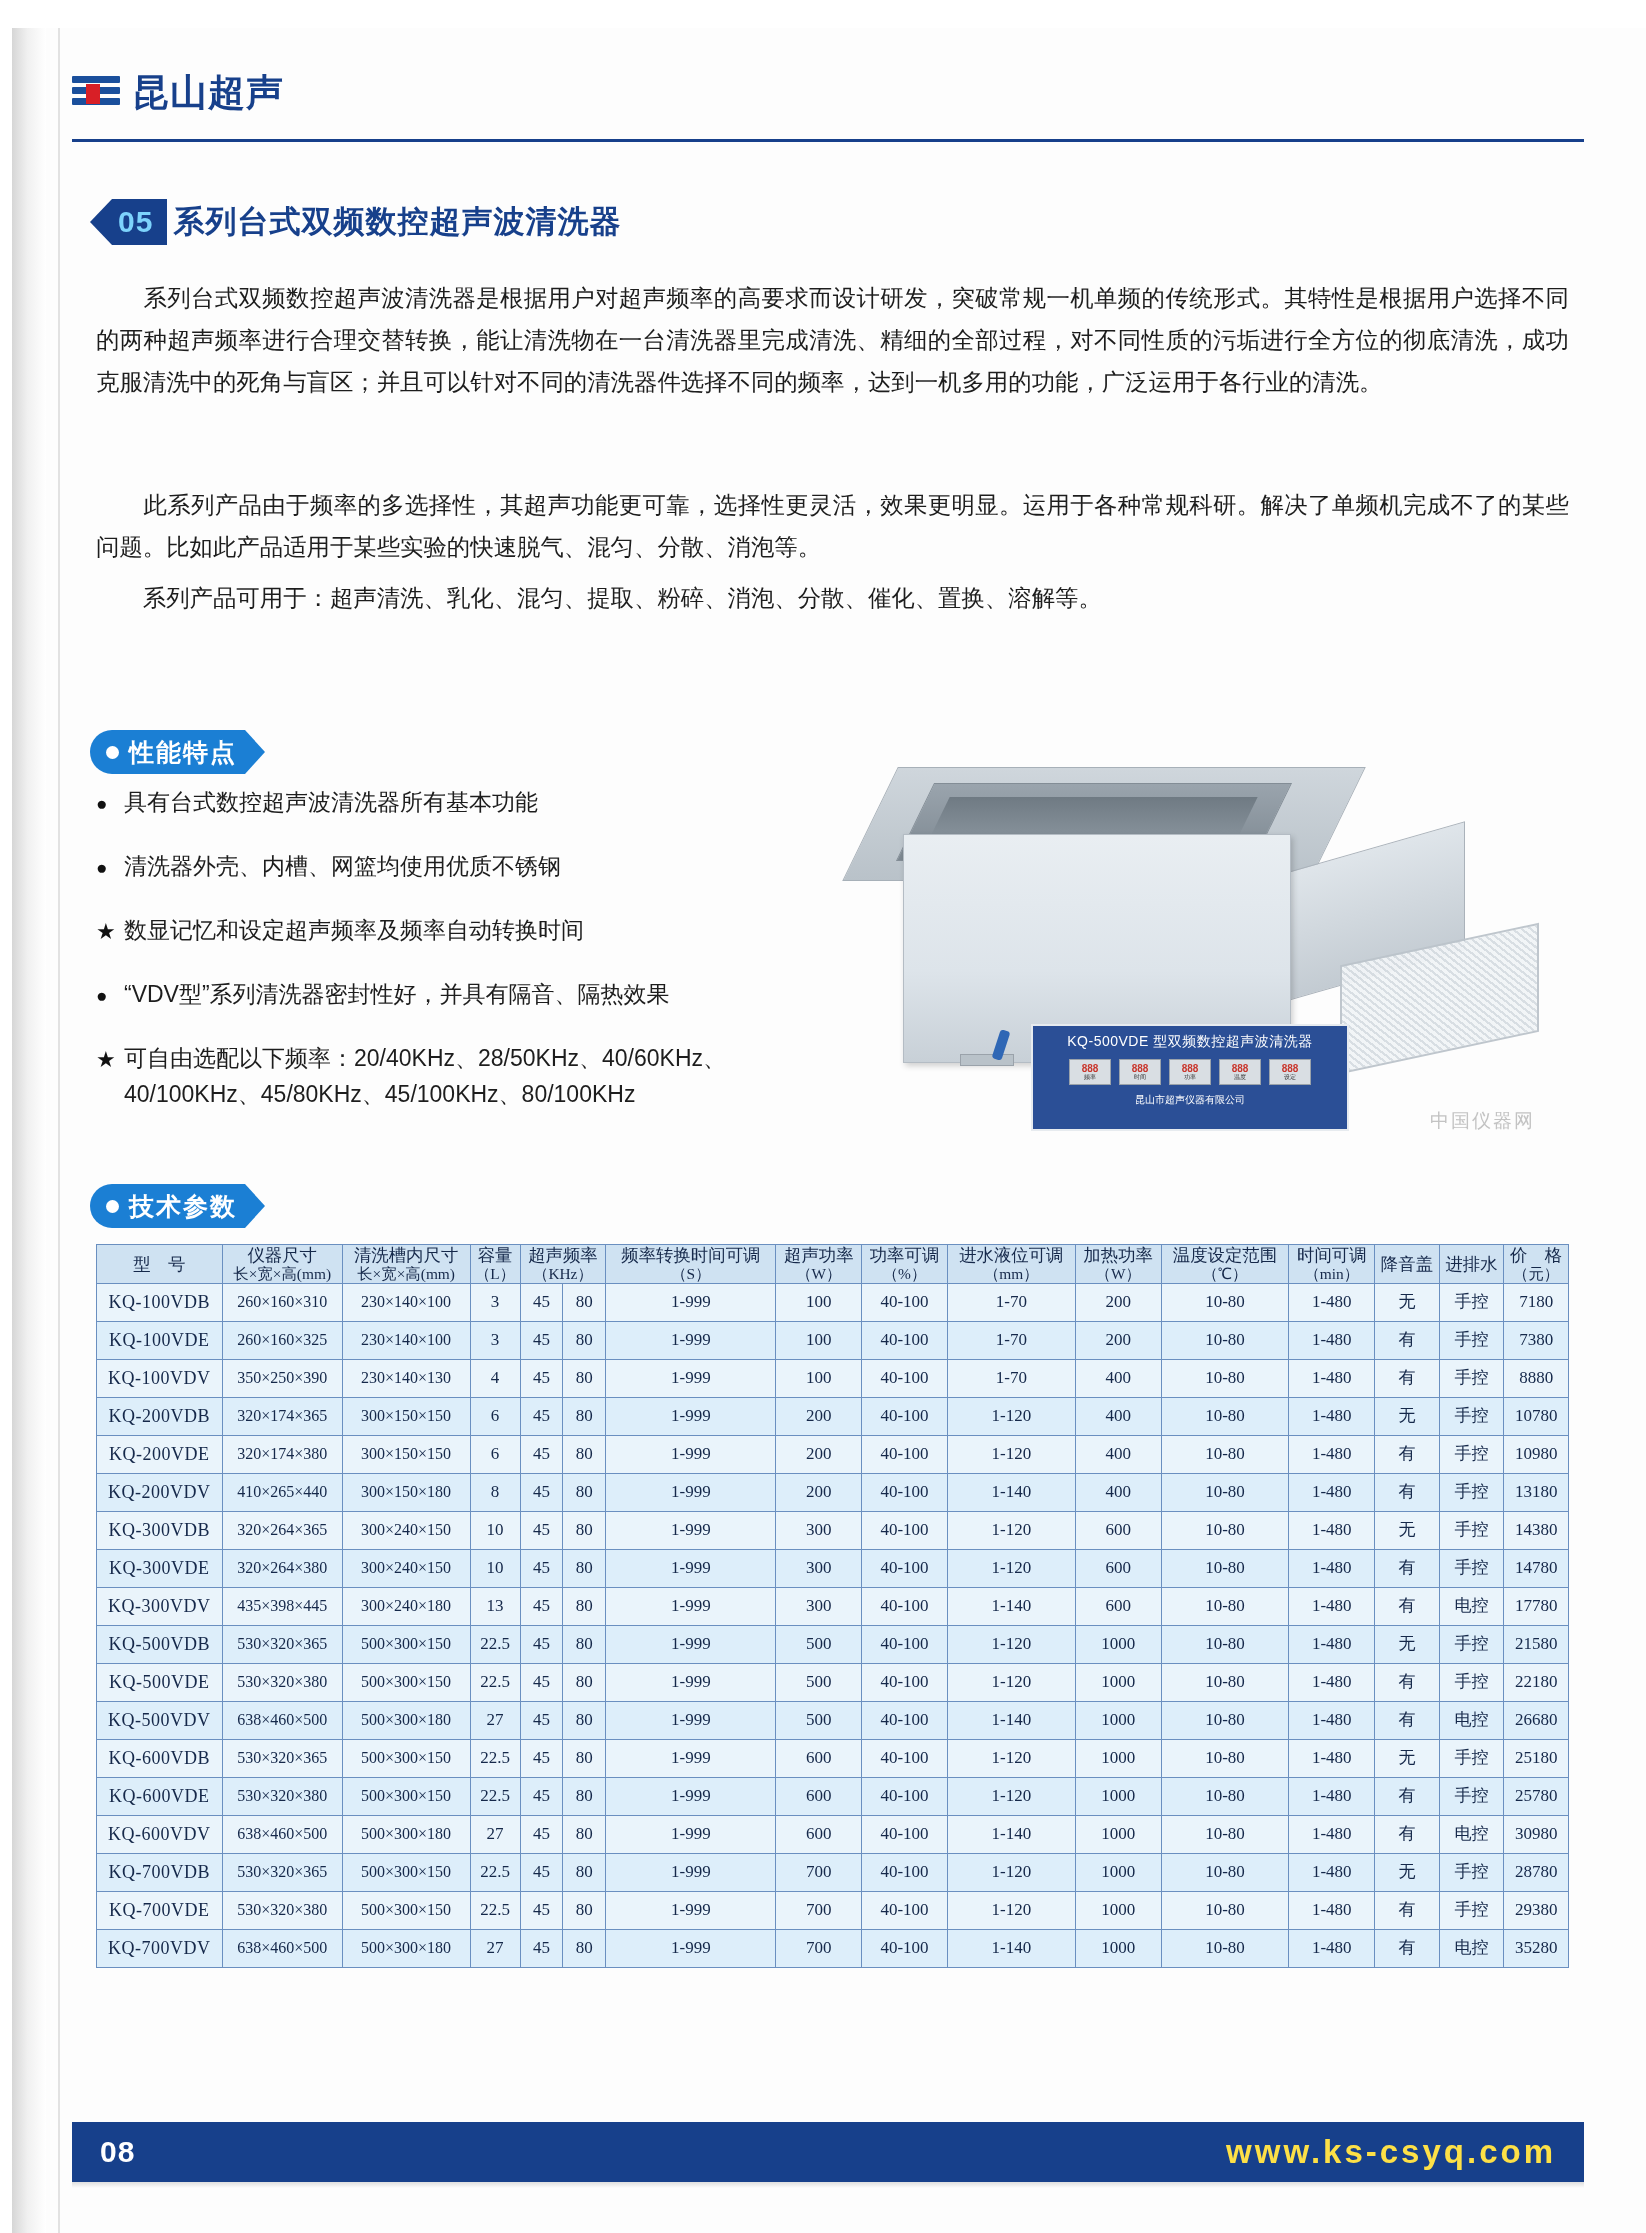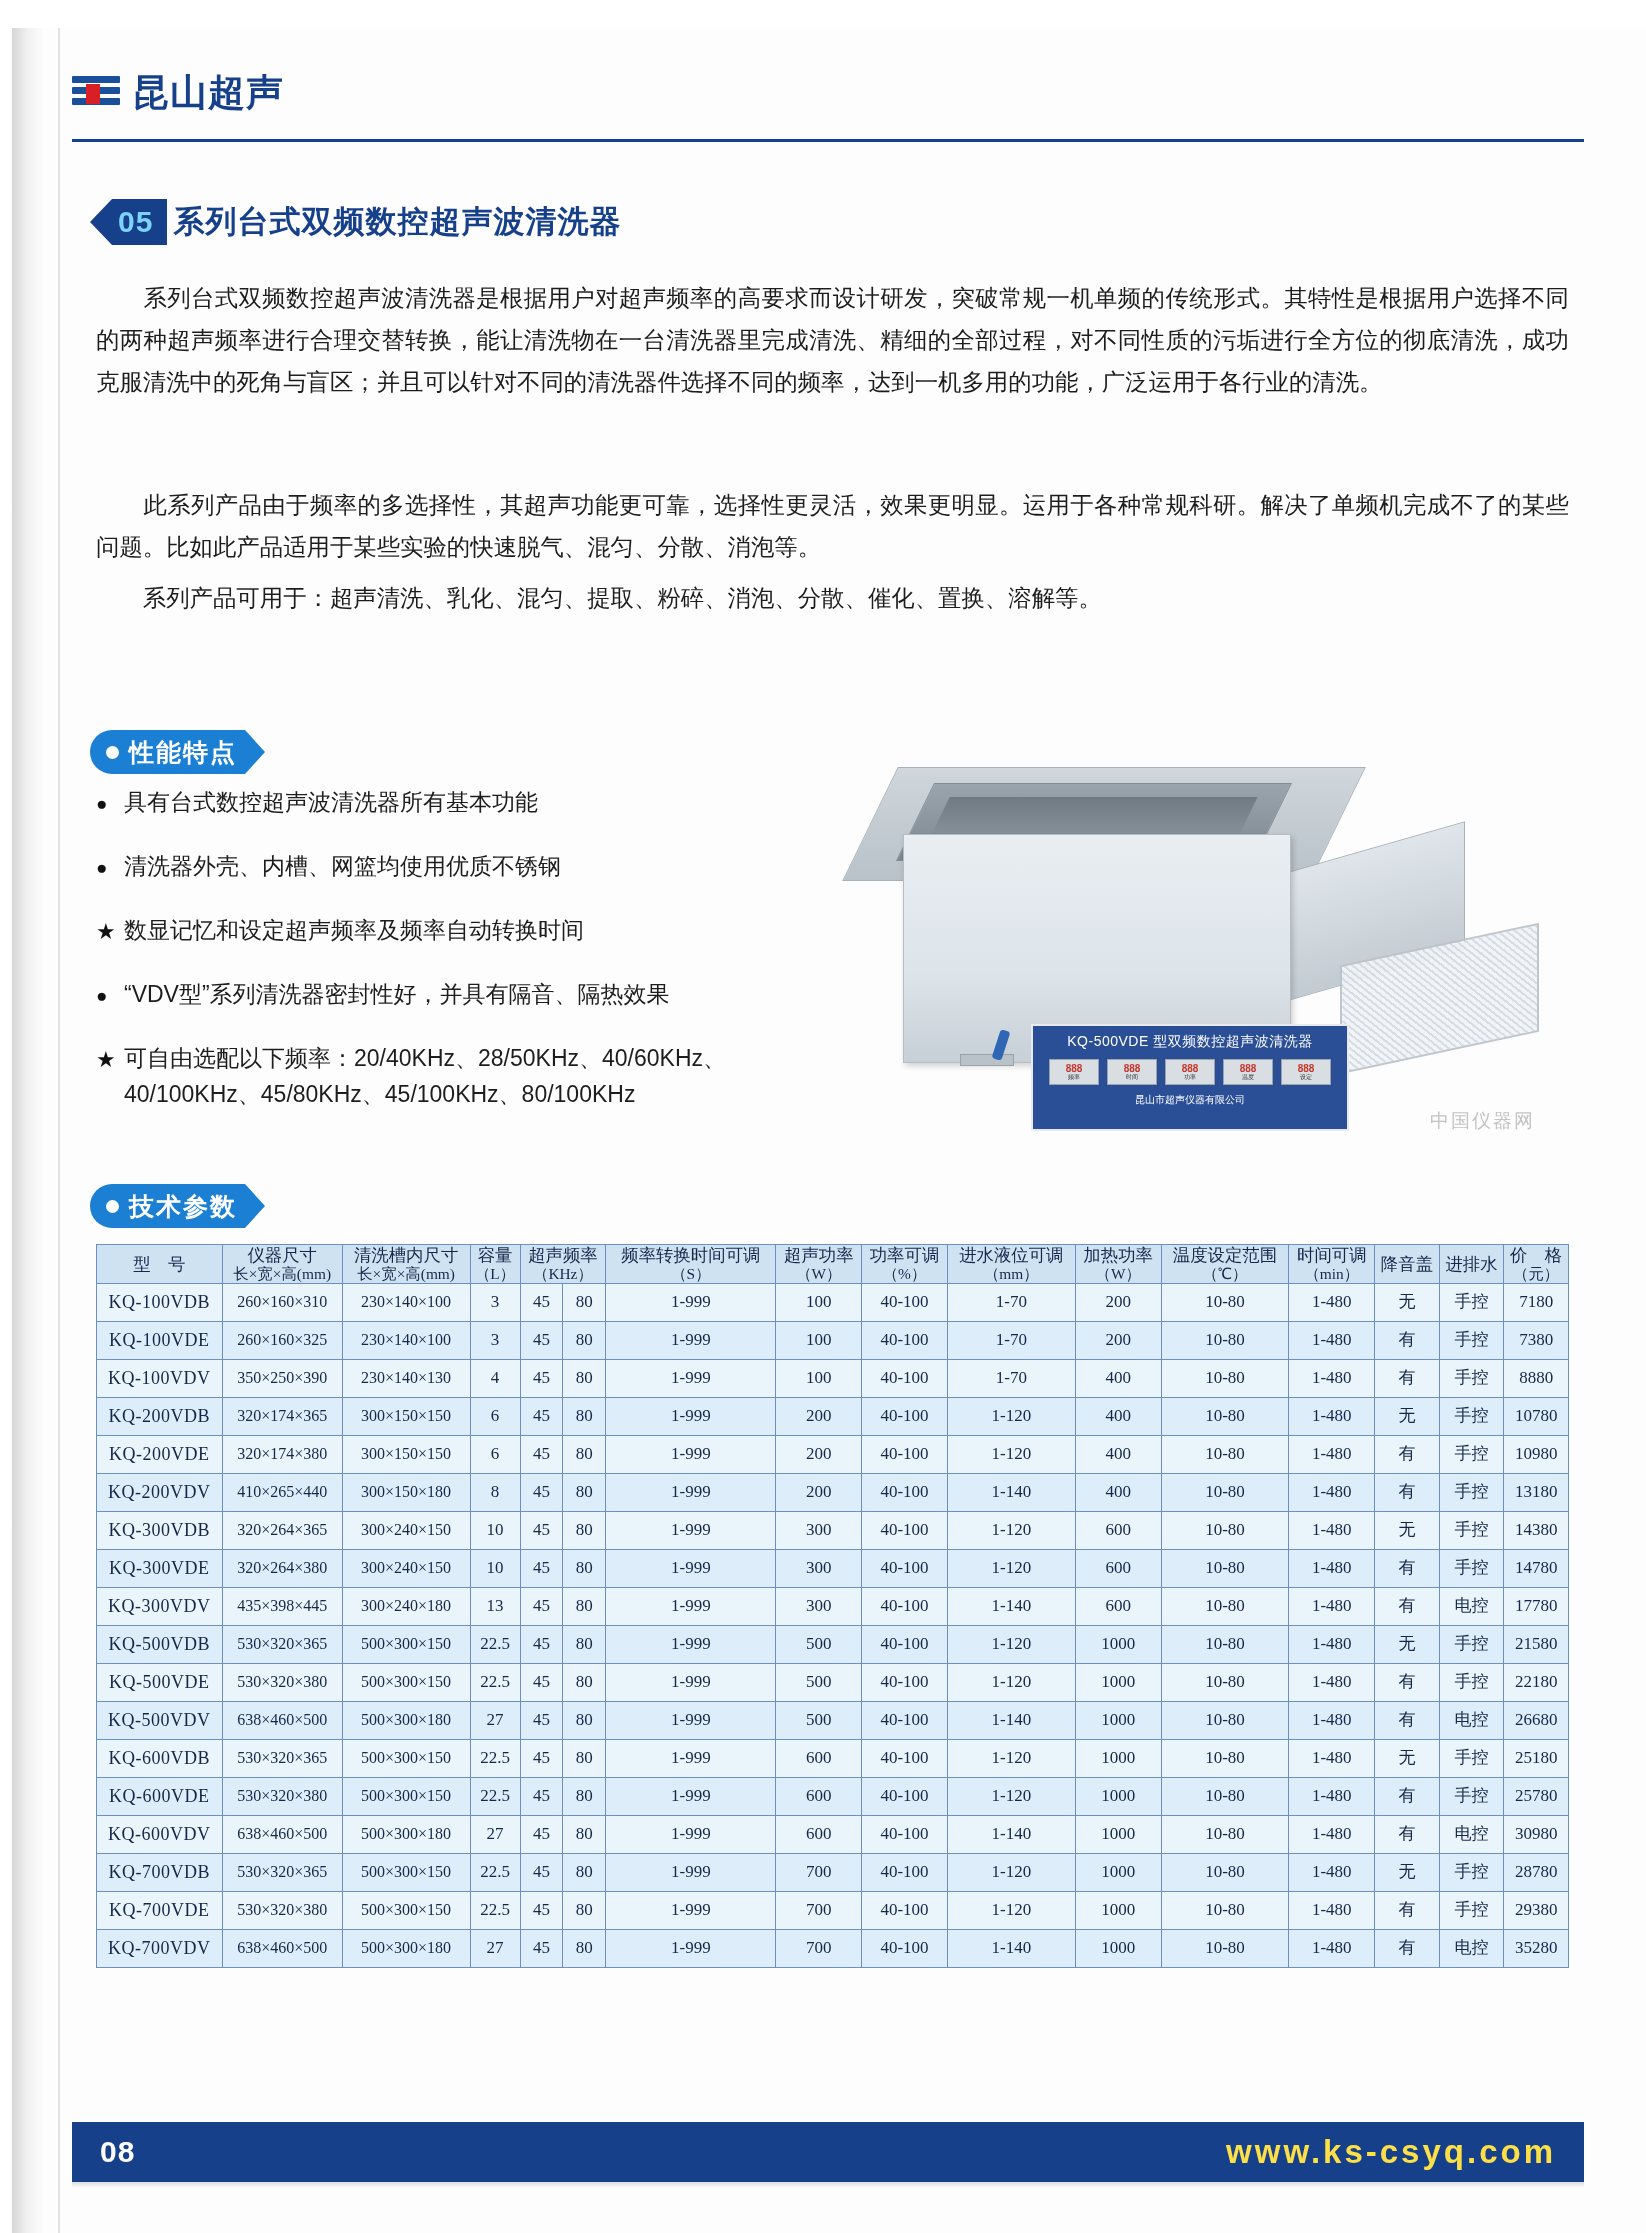--- a/index.html
+++ b/index.html
@@ -150,21 +150,21 @@
     position:absolute; left:127px; top:189px; width:318px; height:107px;
     background:#2b4f96; border:2px solid #e7ebef;
   }
   .panel-title {
     color:#ffffff; font-size:14px; text-align:center; margin-top:7px; letter-spacing:0.5px;
   }
   .panel-displays {
     display:flex; justify-content:center; gap:8px; margin-top:8px;
   }
   .disp {
-    width:50px; height:26px; background:#d9dee3; border:1px solid #9aa2aa;
+    width:42px; height:26px; background:#d9dee3; border:1px solid #9aa2aa;
     display:flex; flex-direction:column; justify-content:center; align-items:center;text-align:right;
   }
   .disp .num { color:#c9342a; font-size:10px; font-weight:bold; line-height:10px; }
   .disp .lbl { font-size:6px; color:#333; line-height:7px; }
   .panel-foot {
     color:#ffffff; font-size:10px; text-align:center; margin-top:8px;
   }
   .drain {
     position:absolute; left:56px; top:219px; width:54px; height:12px;
     background:#b9c2c9; border:1px solid #9aa2aa;

